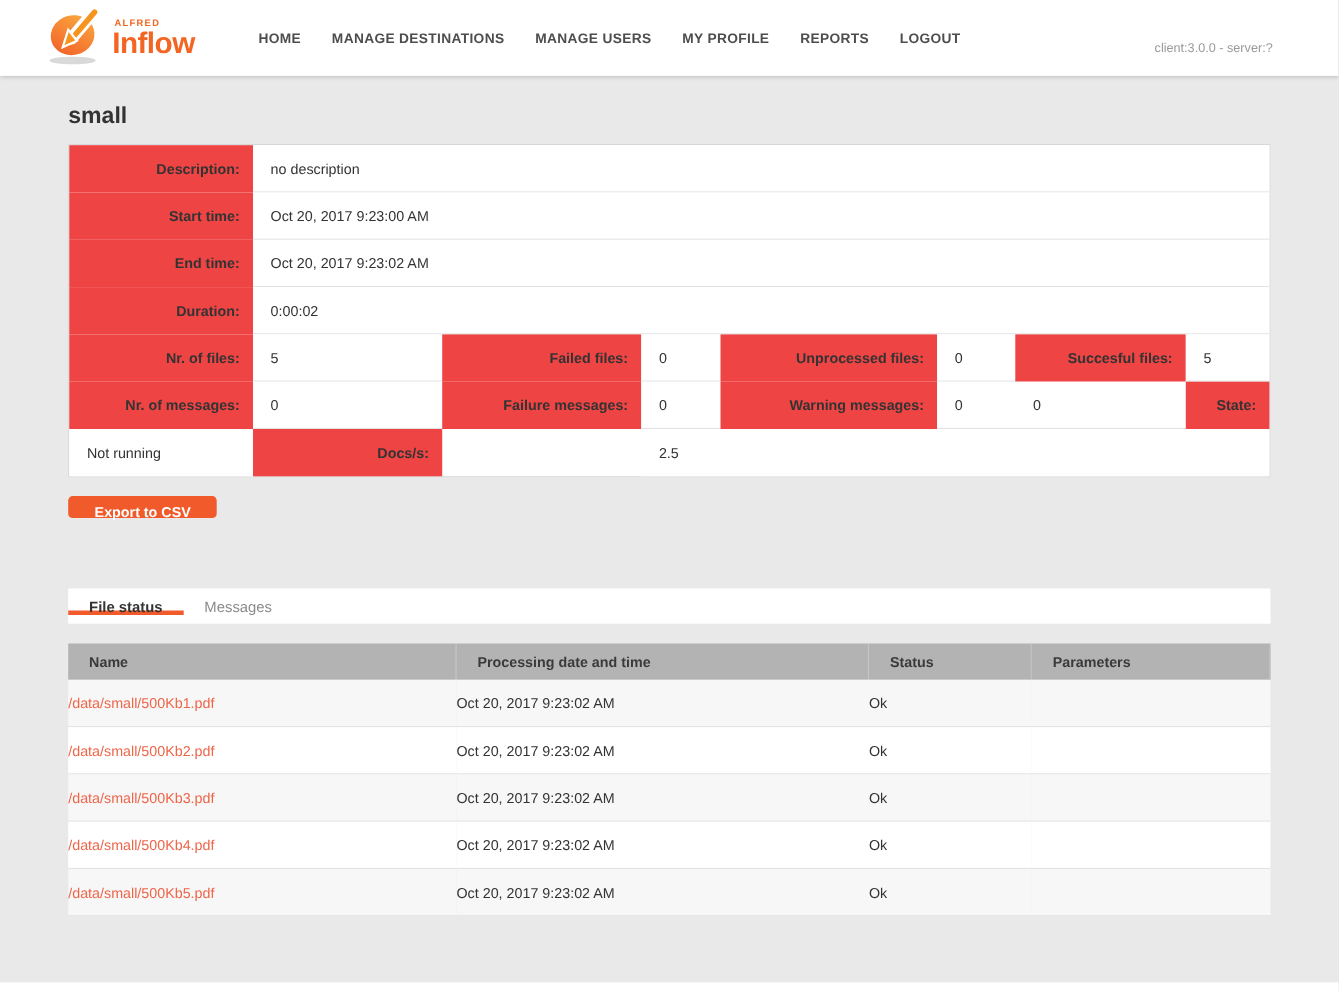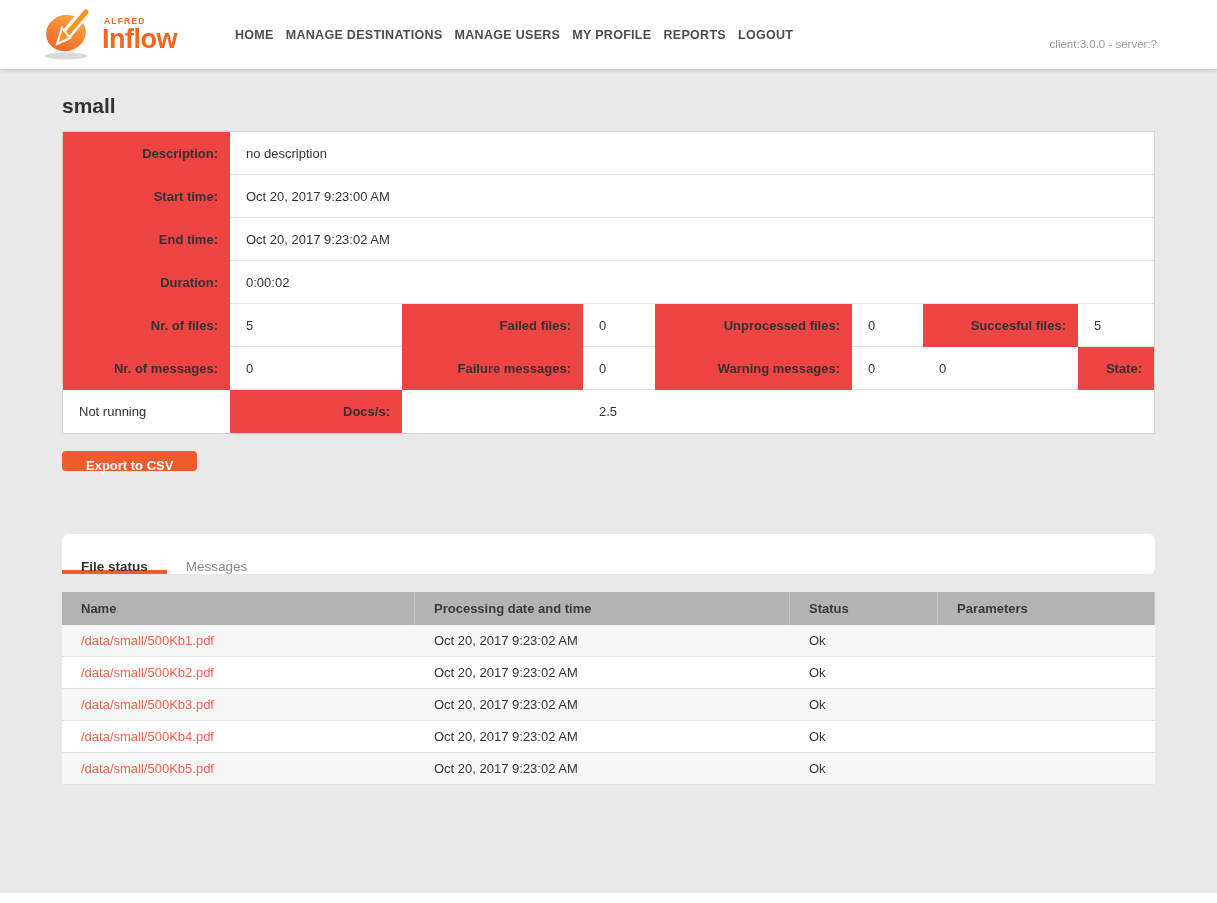--- a/index.html
+++ b/index.html
@@ -39,21 +39,21 @@
   .logo-main {
     font-size: 27px;
     font-weight: bold;
     color: #f26522;
     line-height: 27px;
     letter-spacing: -0.5px;
   }
   .mainnav {
     display: flex;
     align-items: center;
-    gap: 12px;
+    gap: 28px;
     margin-left: 58px;
   }
   .navitem {
     font-size: 12.5px;
     font-weight: bold;
     letter-spacing: 0.3px;
     color: #4d4d4d;
     text-decoration: none;
     cursor: pointer;
     white-space: nowrap;
@@ -117,24 +117,23 @@
     border-radius: 4px;
     padding: 0 24px;
     height: 20px;
     line-height: 30px;
     cursor: pointer;
   }
   
   .tabstrip {
     margin-top: 60px;
     background: #ffffff;
-    height: 40px;
-    display: flex;
-    align-items: flex-end;
-    border-radius: 6px;
+    height: 32px;
+    display: flex;
+    align-items: center;
   }
   .tab {
     display: flex;
     align-items: center;
     padding: 0 19px;
     font-size: 13.5px;
     color: #8b8b8b;
     cursor: pointer;
     position: relative;
   }
@@ -151,24 +150,23 @@
     display: flex;
     align-items: center;
     padding-left: 19px;
     font-size: 13px;
     font-weight: bold;
     color: #3a3a3a;
     border-right: 1px solid #c6c6c6;
   }
   .fhead:last-of-type { border-right: none; }
   .fcell {
-    height: 32px;
-    display: flex;
-    align-items: center;
-    padding-left: 19px;
+    height: 43px;
+    display: flex;
+    align-items: center;
     font-size: 13px;
     color: #333;
     border-bottom: 1px solid #e2e2e2;
   }
   .row-odd  { background: #f7f7f7; }
   .row-even { background: #ffffff; }
   .fcell a {
     color: #ee6549;
     text-decoration: none;
     cursor: pointer;

